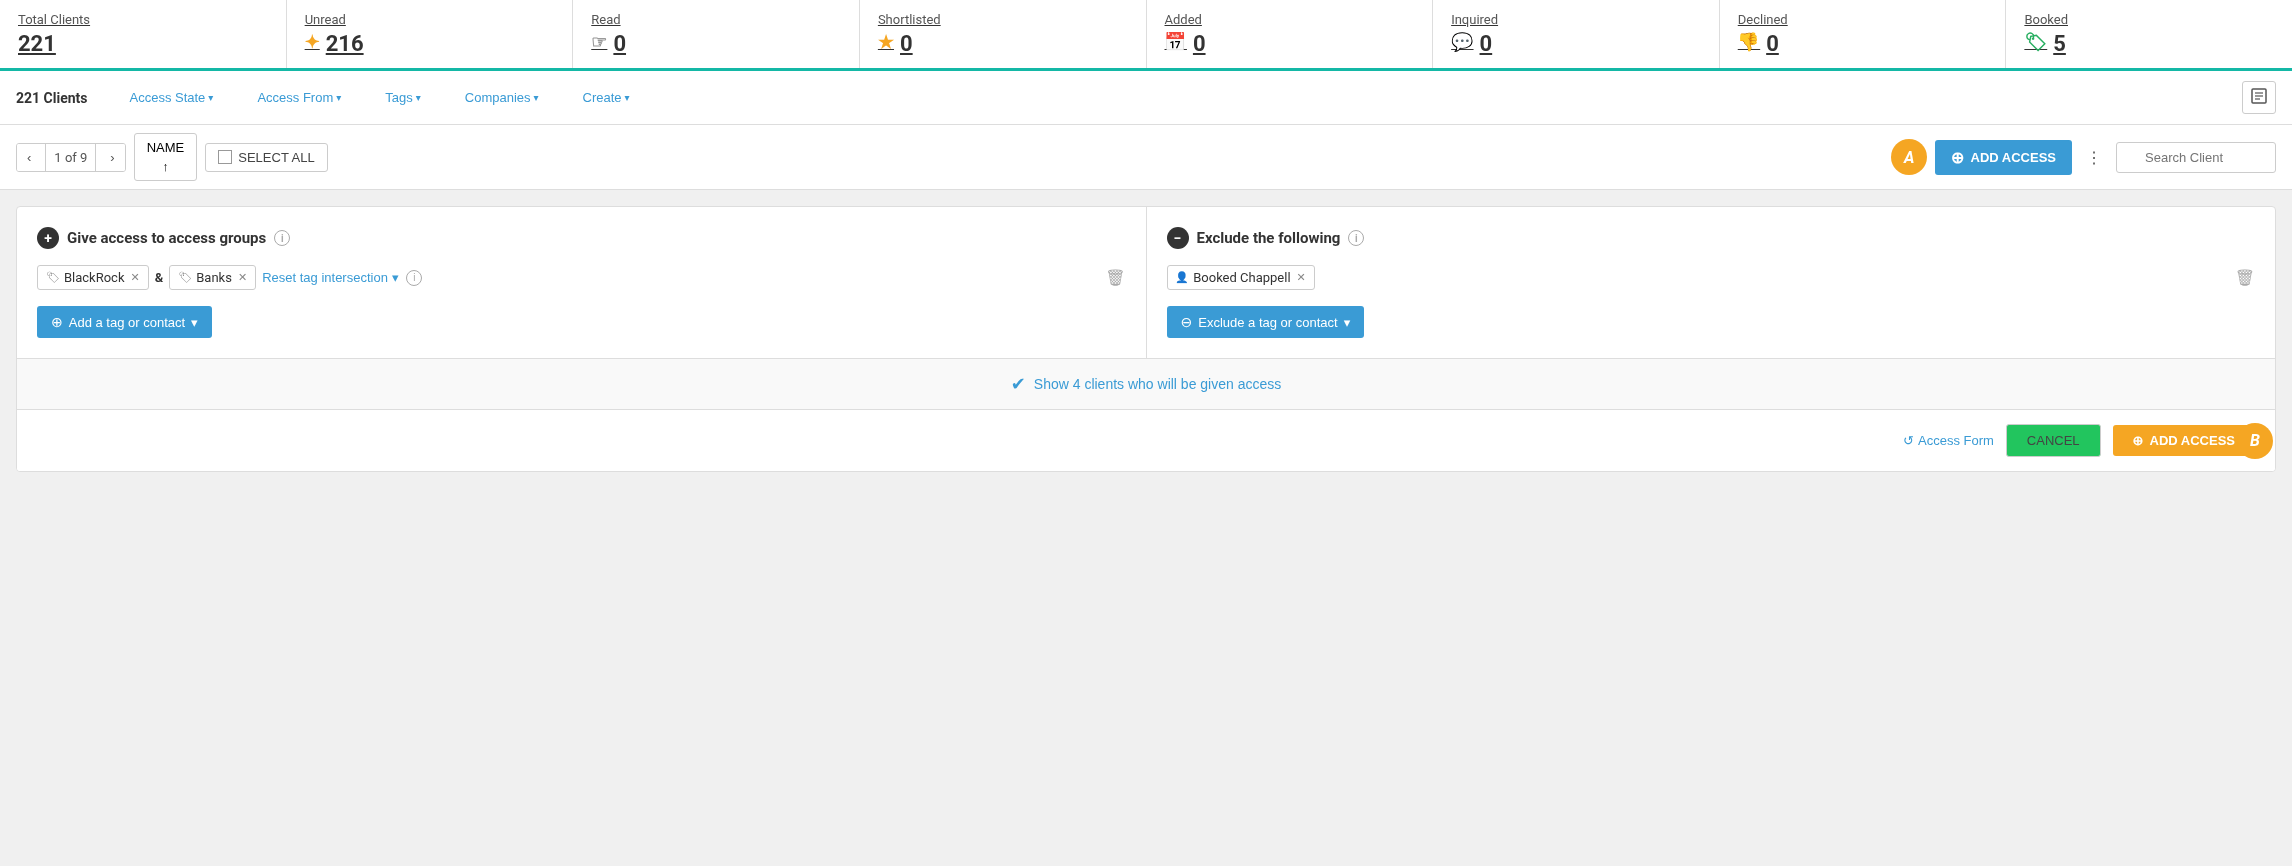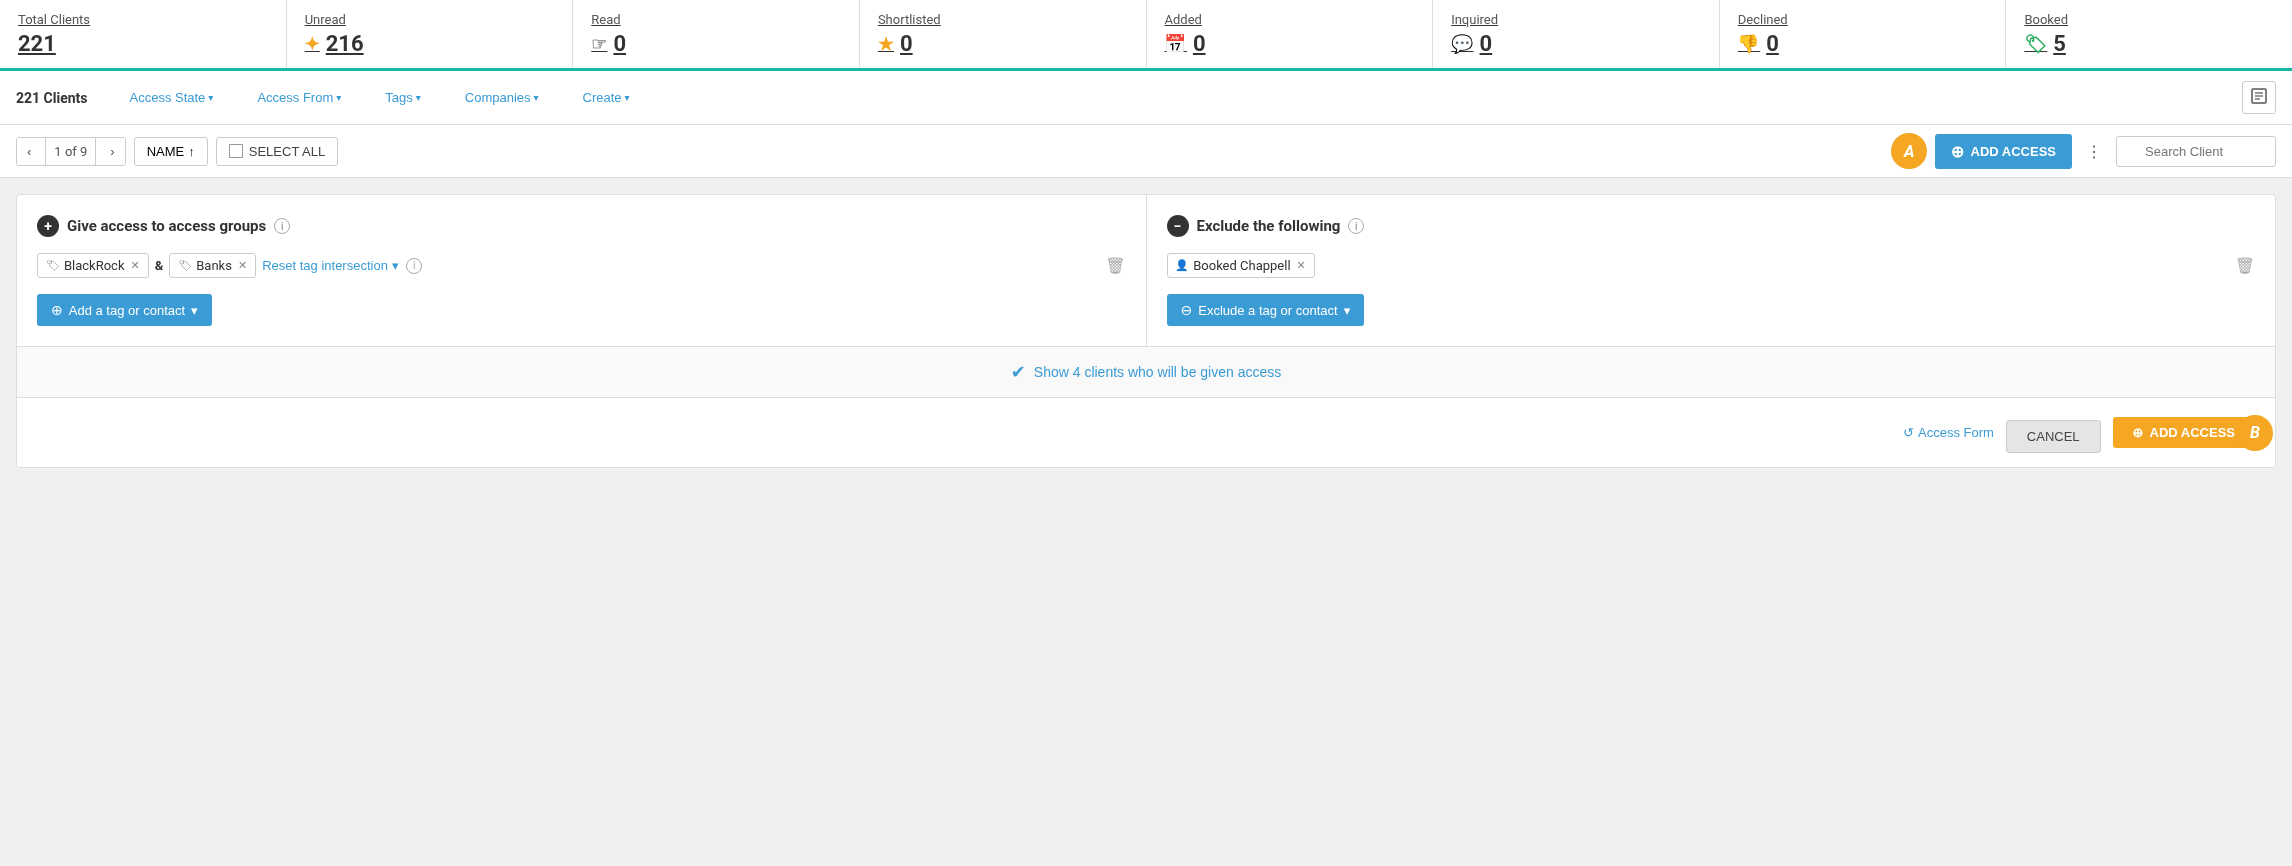--- a/index.html
+++ b/index.html
@@ -11,21 +11,21 @@
       border-bottom: 3px solid #14b8a6;
       text-decoration: underline;
     }
     .stat-item {
       flex: 1;
       padding: 12px 18px;
       border-right: 1px solid #ddd;
     }
     .stat-item:last-child { border-right: none; }
     .stat-label { font-size: 13px; color: #555; margin-bottom: 4px; }
-    .stat-value { font-size: 22px; font-weight: 700; display: flex; align-items: center; gap: 6px; }
+    .stat-value { font-size: 22px; font-weight: 700; display: flex; align-items: flex-start; gap: 6px; }
     .stat-icon { font-size: 18px; }
     .icon-orange { color: #f5a623; }
     .icon-gray { color: #999; }
     .icon-gold { color: #f5a623; }
     .icon-blue { color: #4a90d9; }
     .icon-purple { color: #9b59b6; }
     .icon-green { color: #27ae60; }
 
     .toolbar {
       background: #fff;
@@ -95,20 +95,21 @@
     .sort-btn {
       border: 1px solid #ccc;
       background: #fff;
       padding: 6px 12px;
       cursor: pointer;
       border-radius: 3px;
       font-size: 13px;
       display: flex;
       align-items: center;
       gap: 4px;
+      flex-direction: column;
     }
     .select-all-btn {
       border: 1px solid #ccc;
       background: #fff;
       padding: 6px 12px;
       cursor: pointer;
       border-radius: 3px;
       font-size: 13px;
       display: flex;
       align-items: center;
@@ -364,28 +365,27 @@
       background: none;
       border: none;
       color: #3a9bd5;
       cursor: pointer;
       font-size: 13px;
       display: flex;
       align-items: center;
       gap: 4px;
     }
     .cancel-btn {
-      background: #e5e5e5;
+      background: #22c55e;
       border: 1px solid #ccc;
       padding: 8px 20px;
       border-radius: 3px;
       cursor: pointer;
       font-size: 13px;
       color: #444;
-      margin-top: 8px;
     }
     .final-add-btn {
       background: #f5a623;
       color: #fff;
       border: none;
       padding: 8px 20px;
       border-radius: 3px;
       cursor: pointer;
       font-size: 13px;
       font-weight: 600;

